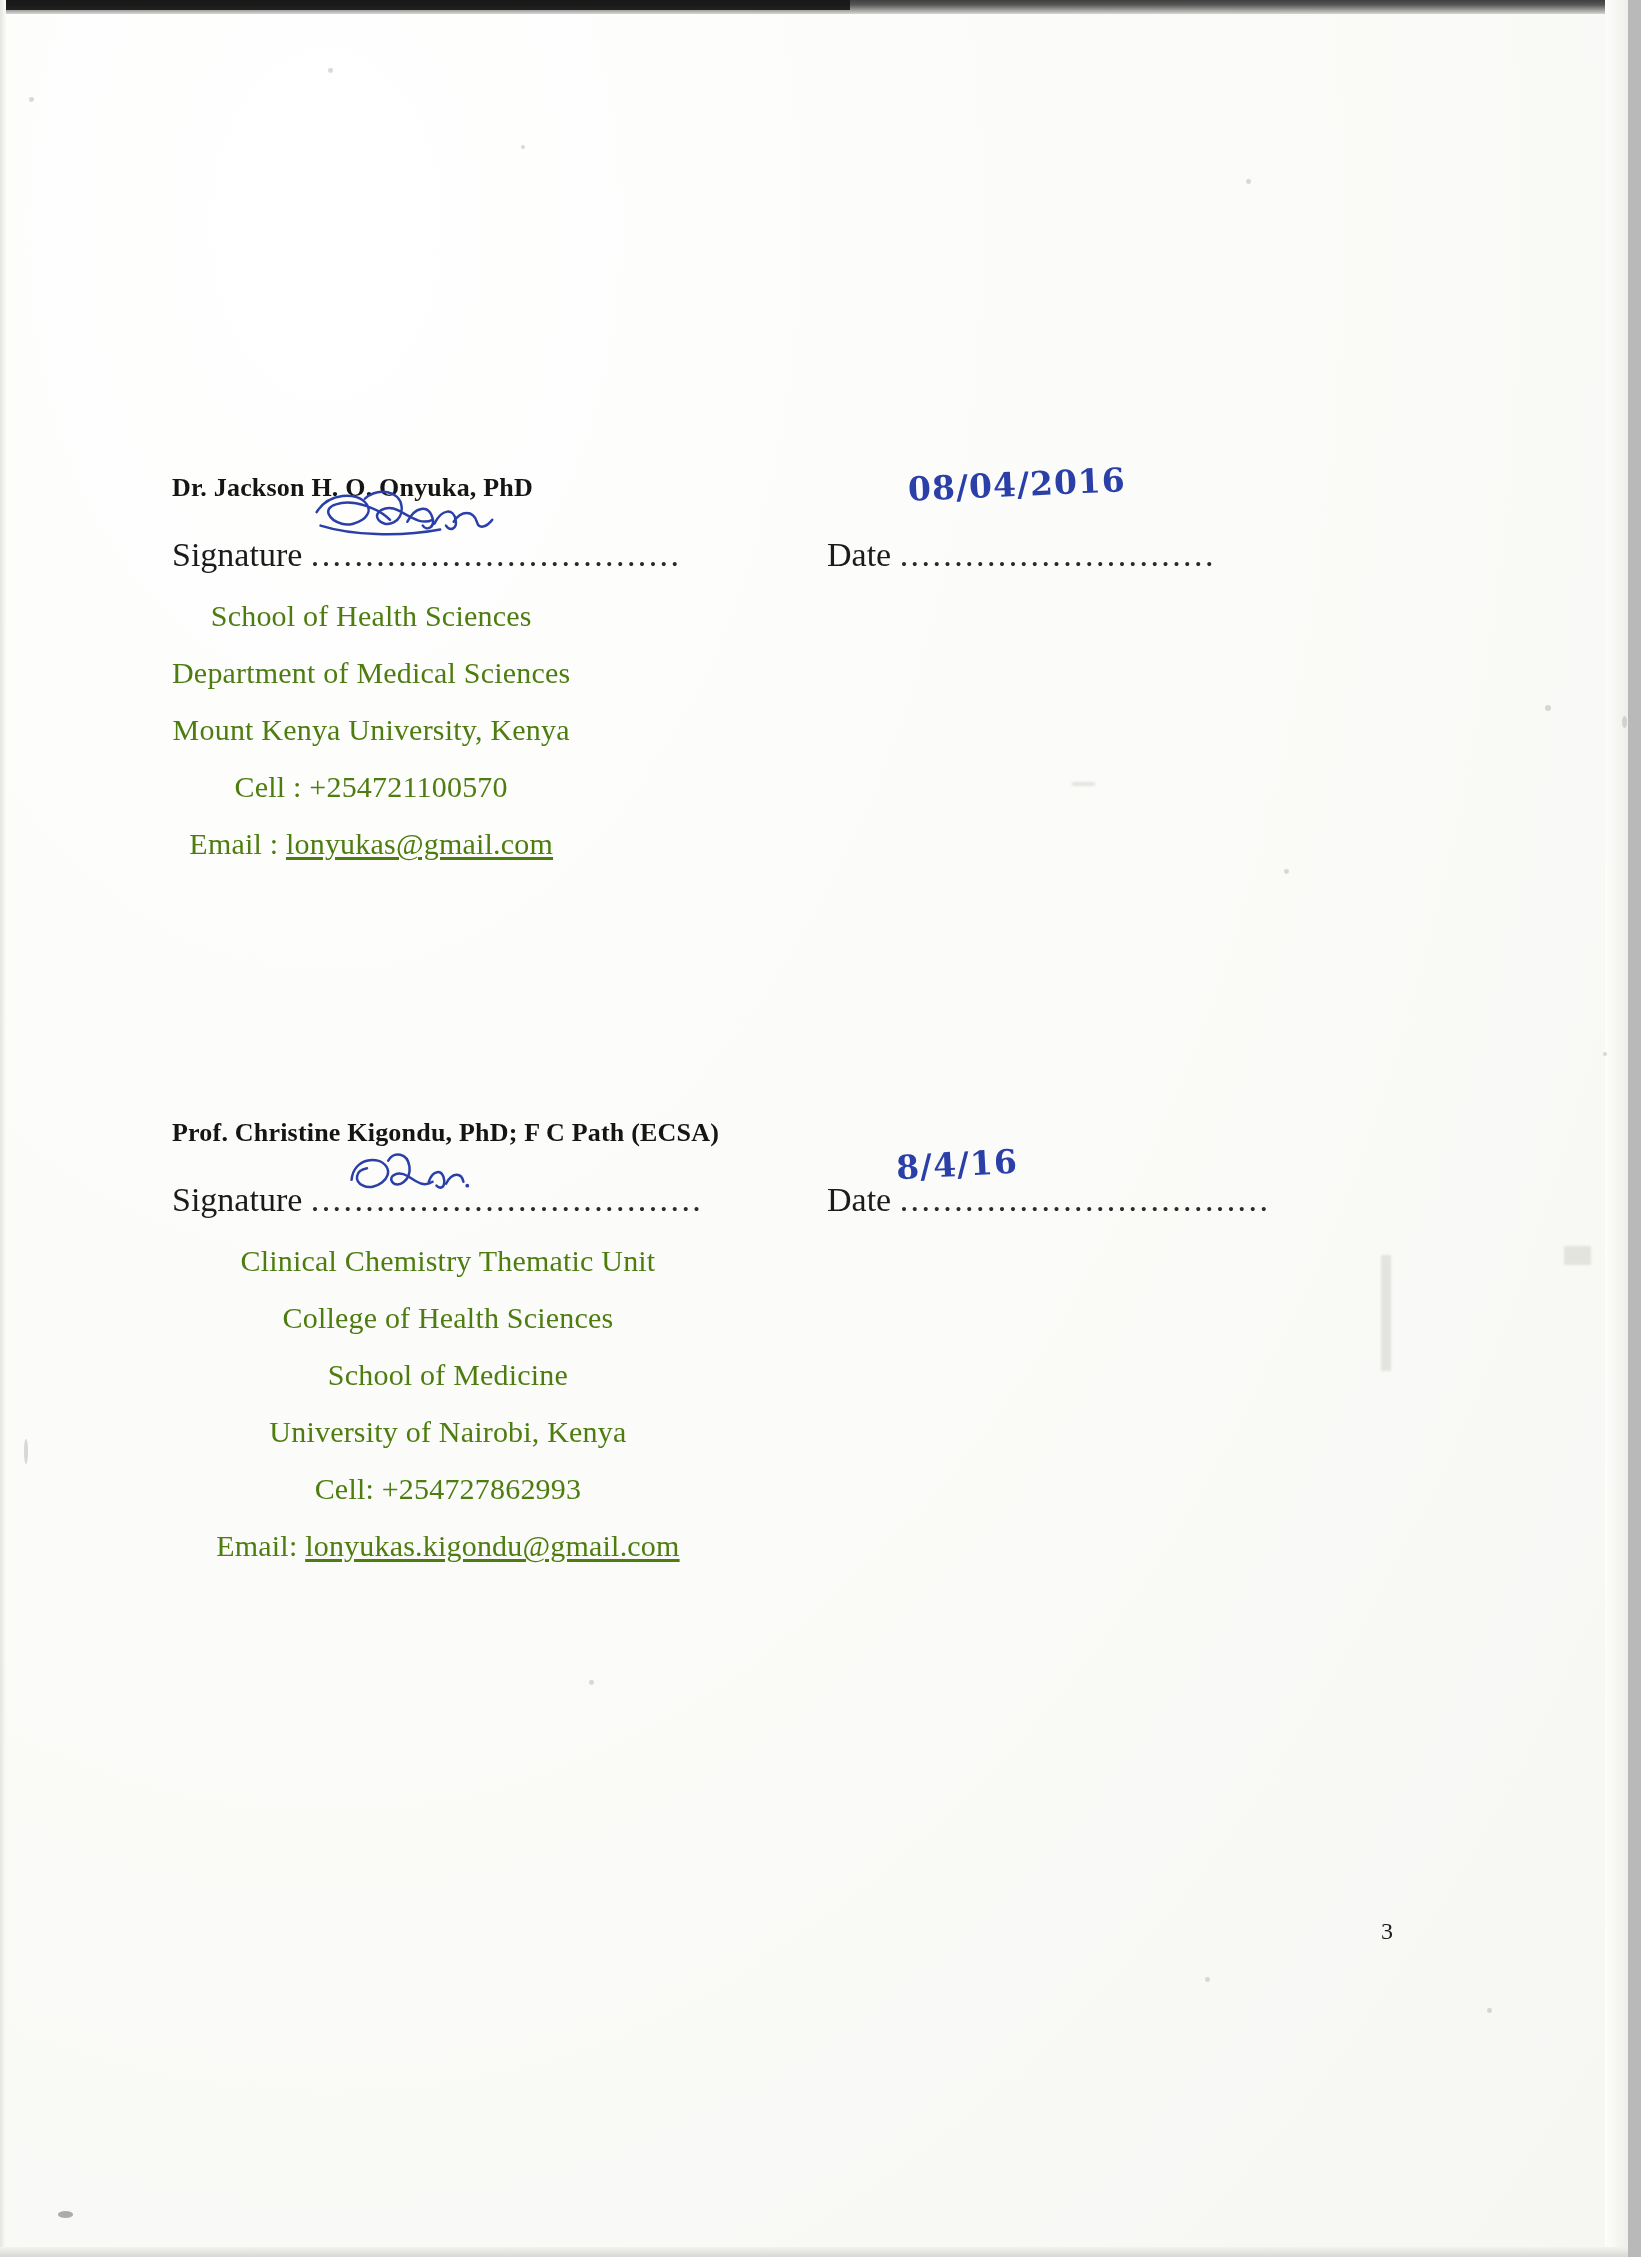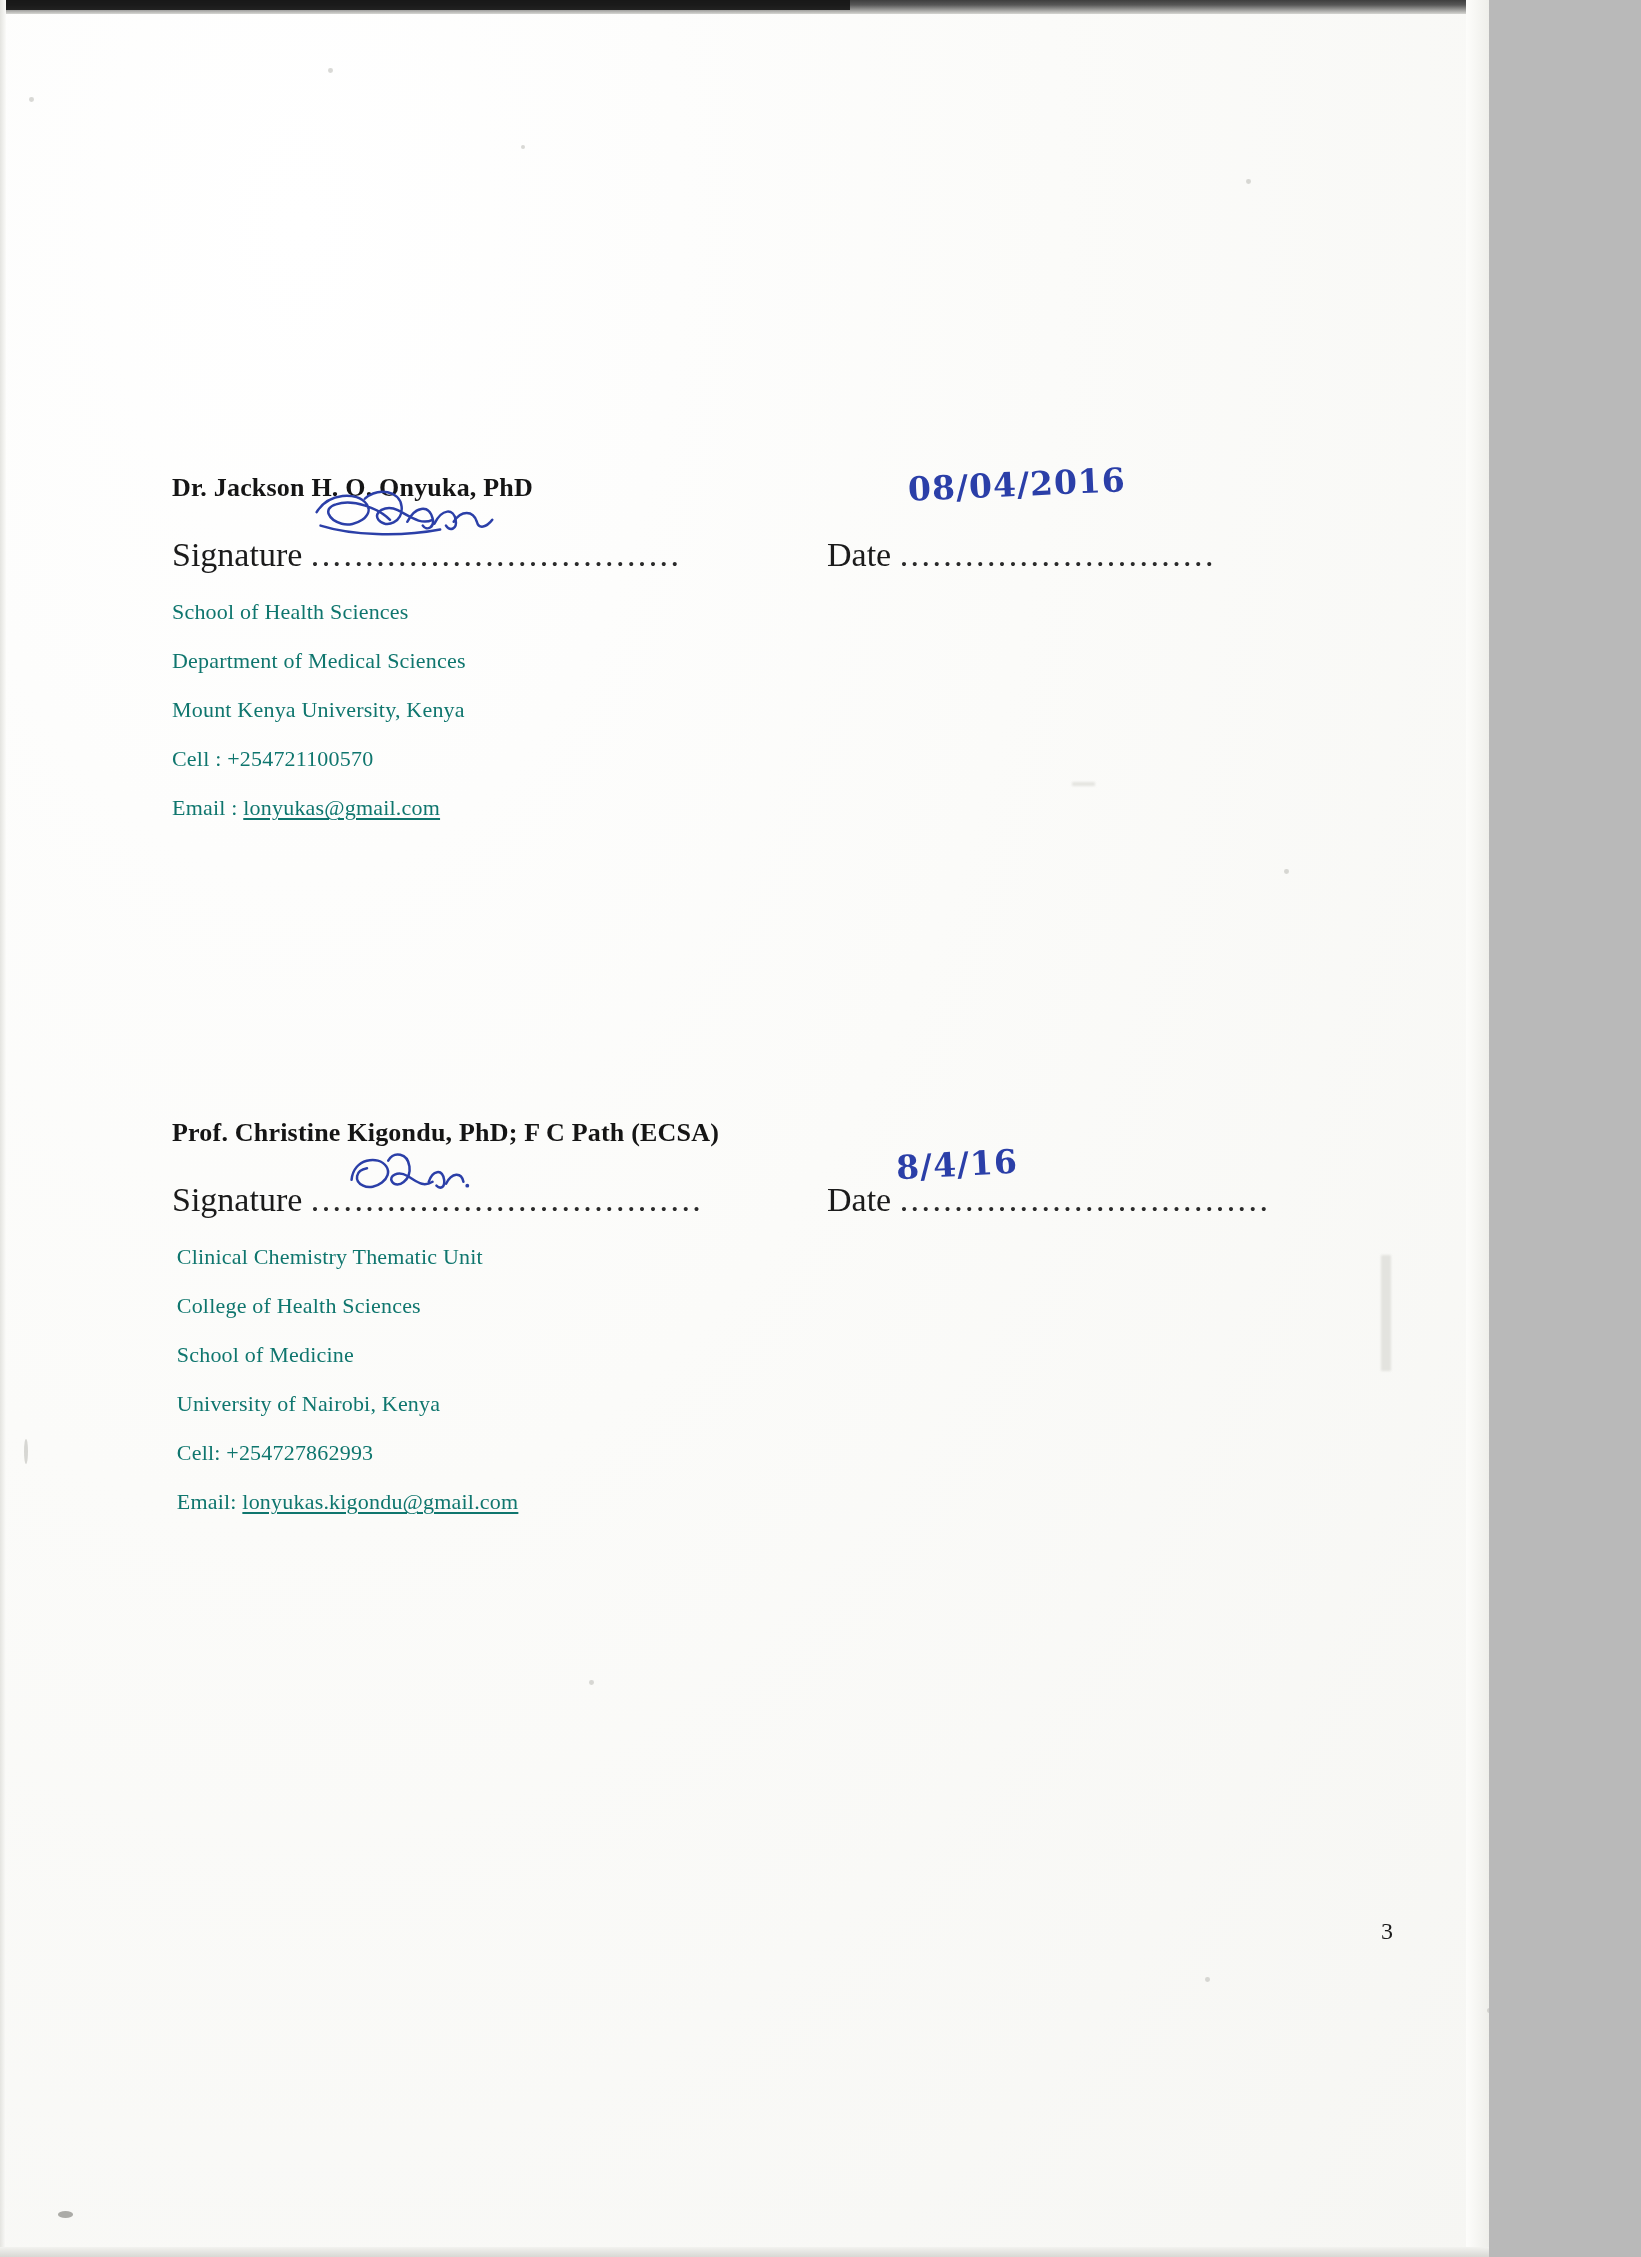--- a/index.html
+++ b/index.html
@@ -5,21 +5,21 @@
   html, body {
     margin: 0;
     padding: 0;
     background: #b9b9b9;
   }
   body {
     font-family: "Liberation Serif", serif;
   }
   .page {
     position: relative;
-    width: 1489px;
+    width: 1628px;
     height: 2257px;
     background: #fdfdfb;
     overflow: hidden;
   }
   
   .scan-tint {
     position: absolute;
     inset: 0;
     background:
       radial-gradient(ellipse at 20% 10%, #ffffff 0%, #fbfbf9 45%, #f6f6f3 100%);
@@ -92,24 +92,25 @@
     letter-spacing: 2.4px;
     color: #2a2a2a;
   }
   .date-label {
     position: absolute;
     left: 655px;
     top: 7.7px;
     white-space: nowrap;
   }
   .detail-line {
-    font-size: 22px;
-    color: #0f766e;
+    font-size: 30px;
+    color: #4d7c0f;
     margin-bottom: 23px;
     letter-spacing: 0.2px;
+    text-align: center;
   }
   .detail-line.indent {
     padding-left: 4.8px;
   }
   .email-value {
     text-decoration: underline;
     text-underline-offset: 2.9px;
   }
 
   

